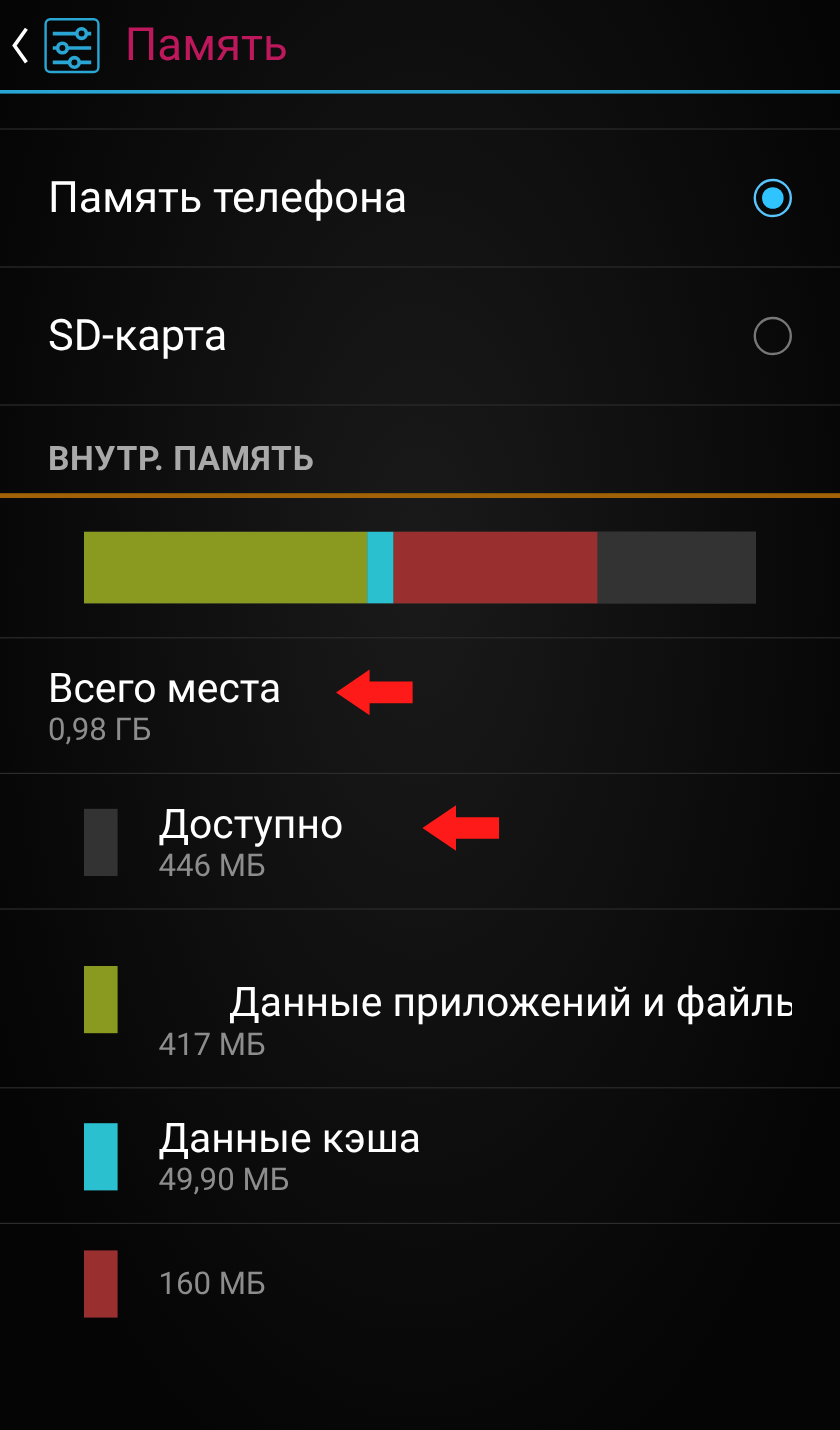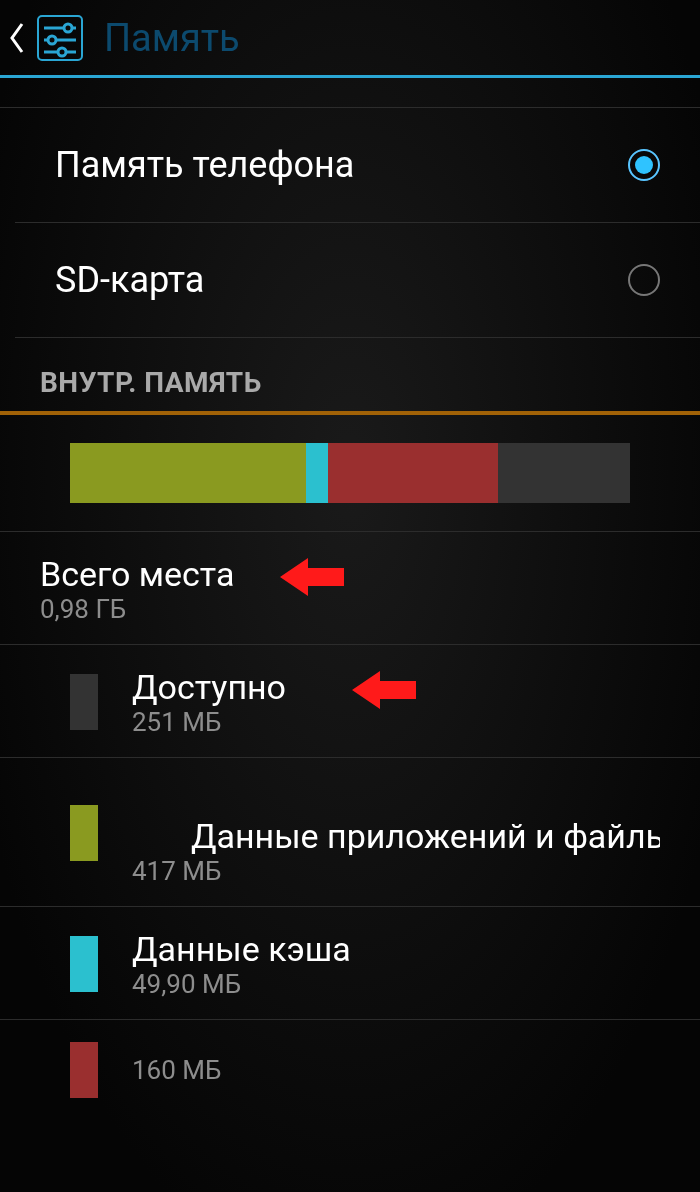--- a/index.html
+++ b/index.html
@@ -31,27 +31,26 @@
     width: 56px;
     height: 56px;
     display: flex;
     align-items: center;
     justify-content: center;
     margin-right: 16px;
   }
   .title {
     font-size: 38px;
     font-weight: 400;
-    color: #0c4a6e;
+    color: #be185d;
   }
   .content { }
   .row {
     border-bottom: 1px solid #2c2c2c;
     padding: 0 40px;
-    margin-left: 15px;
   }
   .row-cut {
     height: 30px;
     border-bottom: 1px solid #2c2c2c;
   }
   .radio-row {
     height: 115px;
     display: flex;
     align-items: center;
     justify-content: space-between;
@@ -209,21 +208,21 @@
       <svg viewBox="0 0 64 46">
           <polygon points="0,23 28,4 28,14 64,14 64,32 28,32 28,42" fill="#ff1a1a"></polygon>
         </svg>
     </div>
   </div>
 
   <div class="item-row">
     <div class="swatch free"></div>
     <div class="item-texts">
       <div class="item-label">Доступно</div>
-      <div class="item-sub">251 МБ</div>
+      <div class="item-sub">446 МБ</div>
     </div>
     <div class="arrow" style="left:352px; top:22px;">
       <svg viewBox="0 0 64 46">
           <polygon points="0,23 28,4 28,14 64,14 64,32 28,32 28,42" fill="#ff1a1a"></polygon>
         </svg>
     </div>
   </div>
 
   <div class="item-row">
     <div class="swatch apps"></div>

